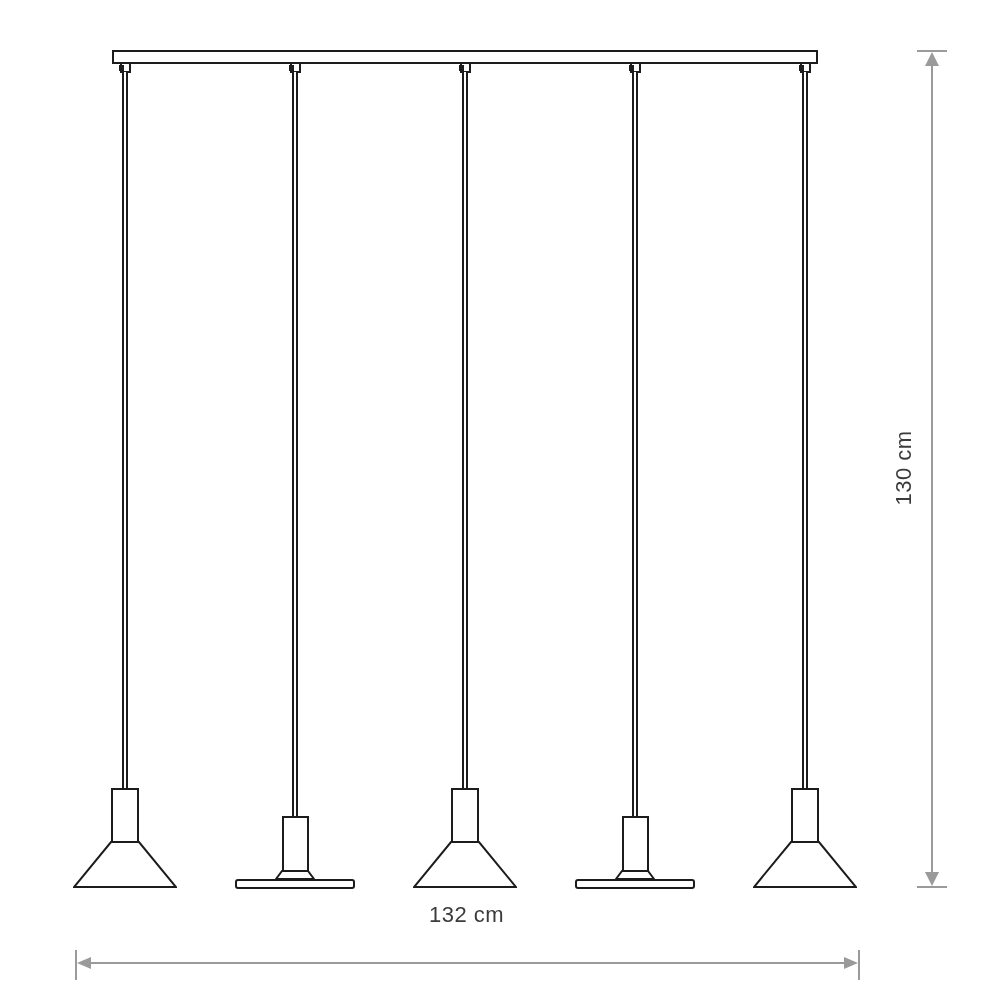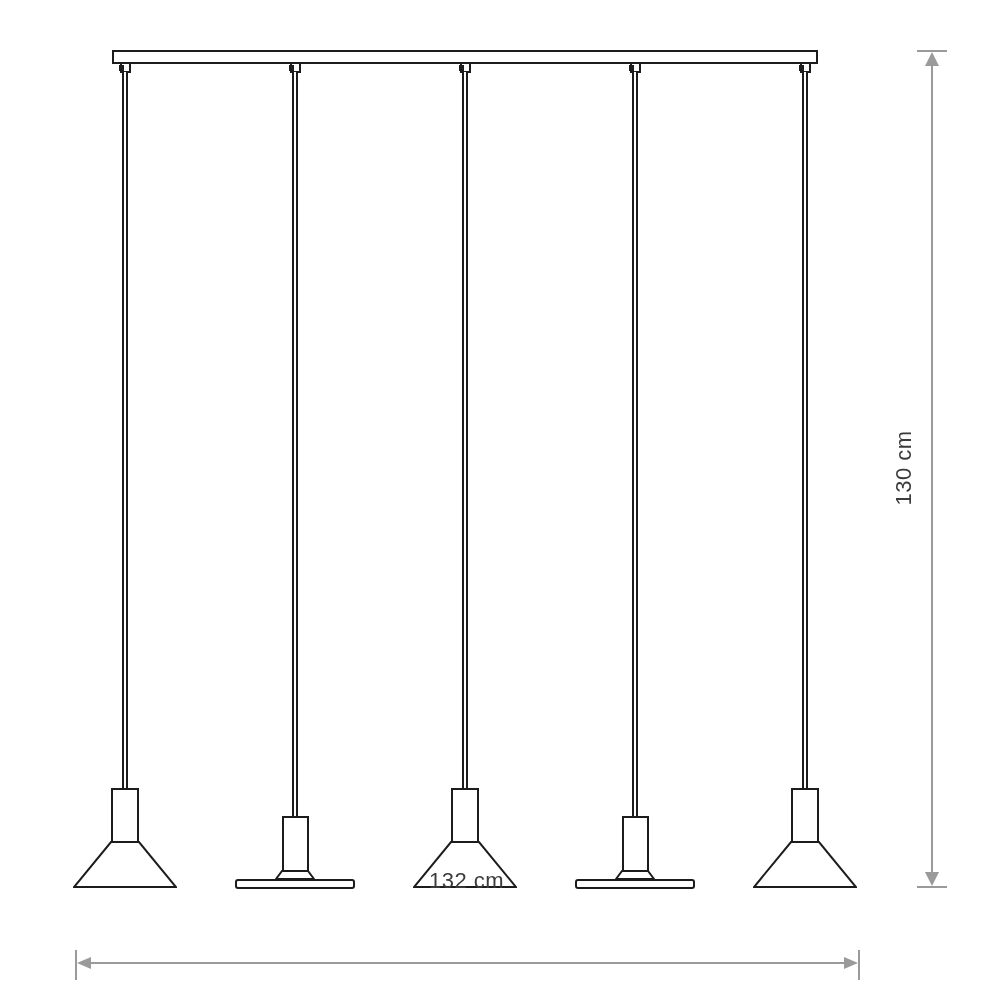--- a/index.html
+++ b/index.html
@@ -43,21 +43,21 @@
   .arrow-left{left:77px;top:957px;border-top:6px solid transparent;border-bottom:6px solid transparent;border-right:14px solid var(--dim);}
   .arrow-right{left:844px;top:957px;border-top:6px solid transparent;border-bottom:6px solid transparent;border-left:14px solid var(--dim);}
 
   .dim-v-line{left:931px;top:64px;width:2px;height:811px;background:var(--dim);}
   .dim-v-tick-top{left:917px;top:50px;width:30px;height:2px;background:var(--dim);}
   .dim-v-tick-bottom{left:917px;top:886px;width:30px;height:2px;background:var(--dim);}
   .arrow-up{left:925px;top:52px;border-left:7px solid transparent;border-right:7px solid transparent;border-bottom:14px solid var(--dim);}
   .arrow-down{left:925px;top:872px;border-left:7px solid transparent;border-right:7px solid transparent;border-top:14px solid var(--dim);}
 
   .dim-label{color:var(--text);font-size:22px;letter-spacing:0.5px;white-space:nowrap;}
-  .label-width{left:75px;top:868px;width:783px;text-align:center;}
+  .label-width{left:75px;top:902px;width:783px;text-align:center;}
   .label-height{left:856px;top:455px;width:96px;height:26px;text-align:center;transform:rotate(-90deg);}
 
   svg polygon{fill:#ffffff;stroke:var(--line);stroke-width:2;stroke-linejoin:miter;}
 </style>
 </head>
 <body>
 
 <div id="canvas">
 
   <div class="abs ceiling-bar"></div>

